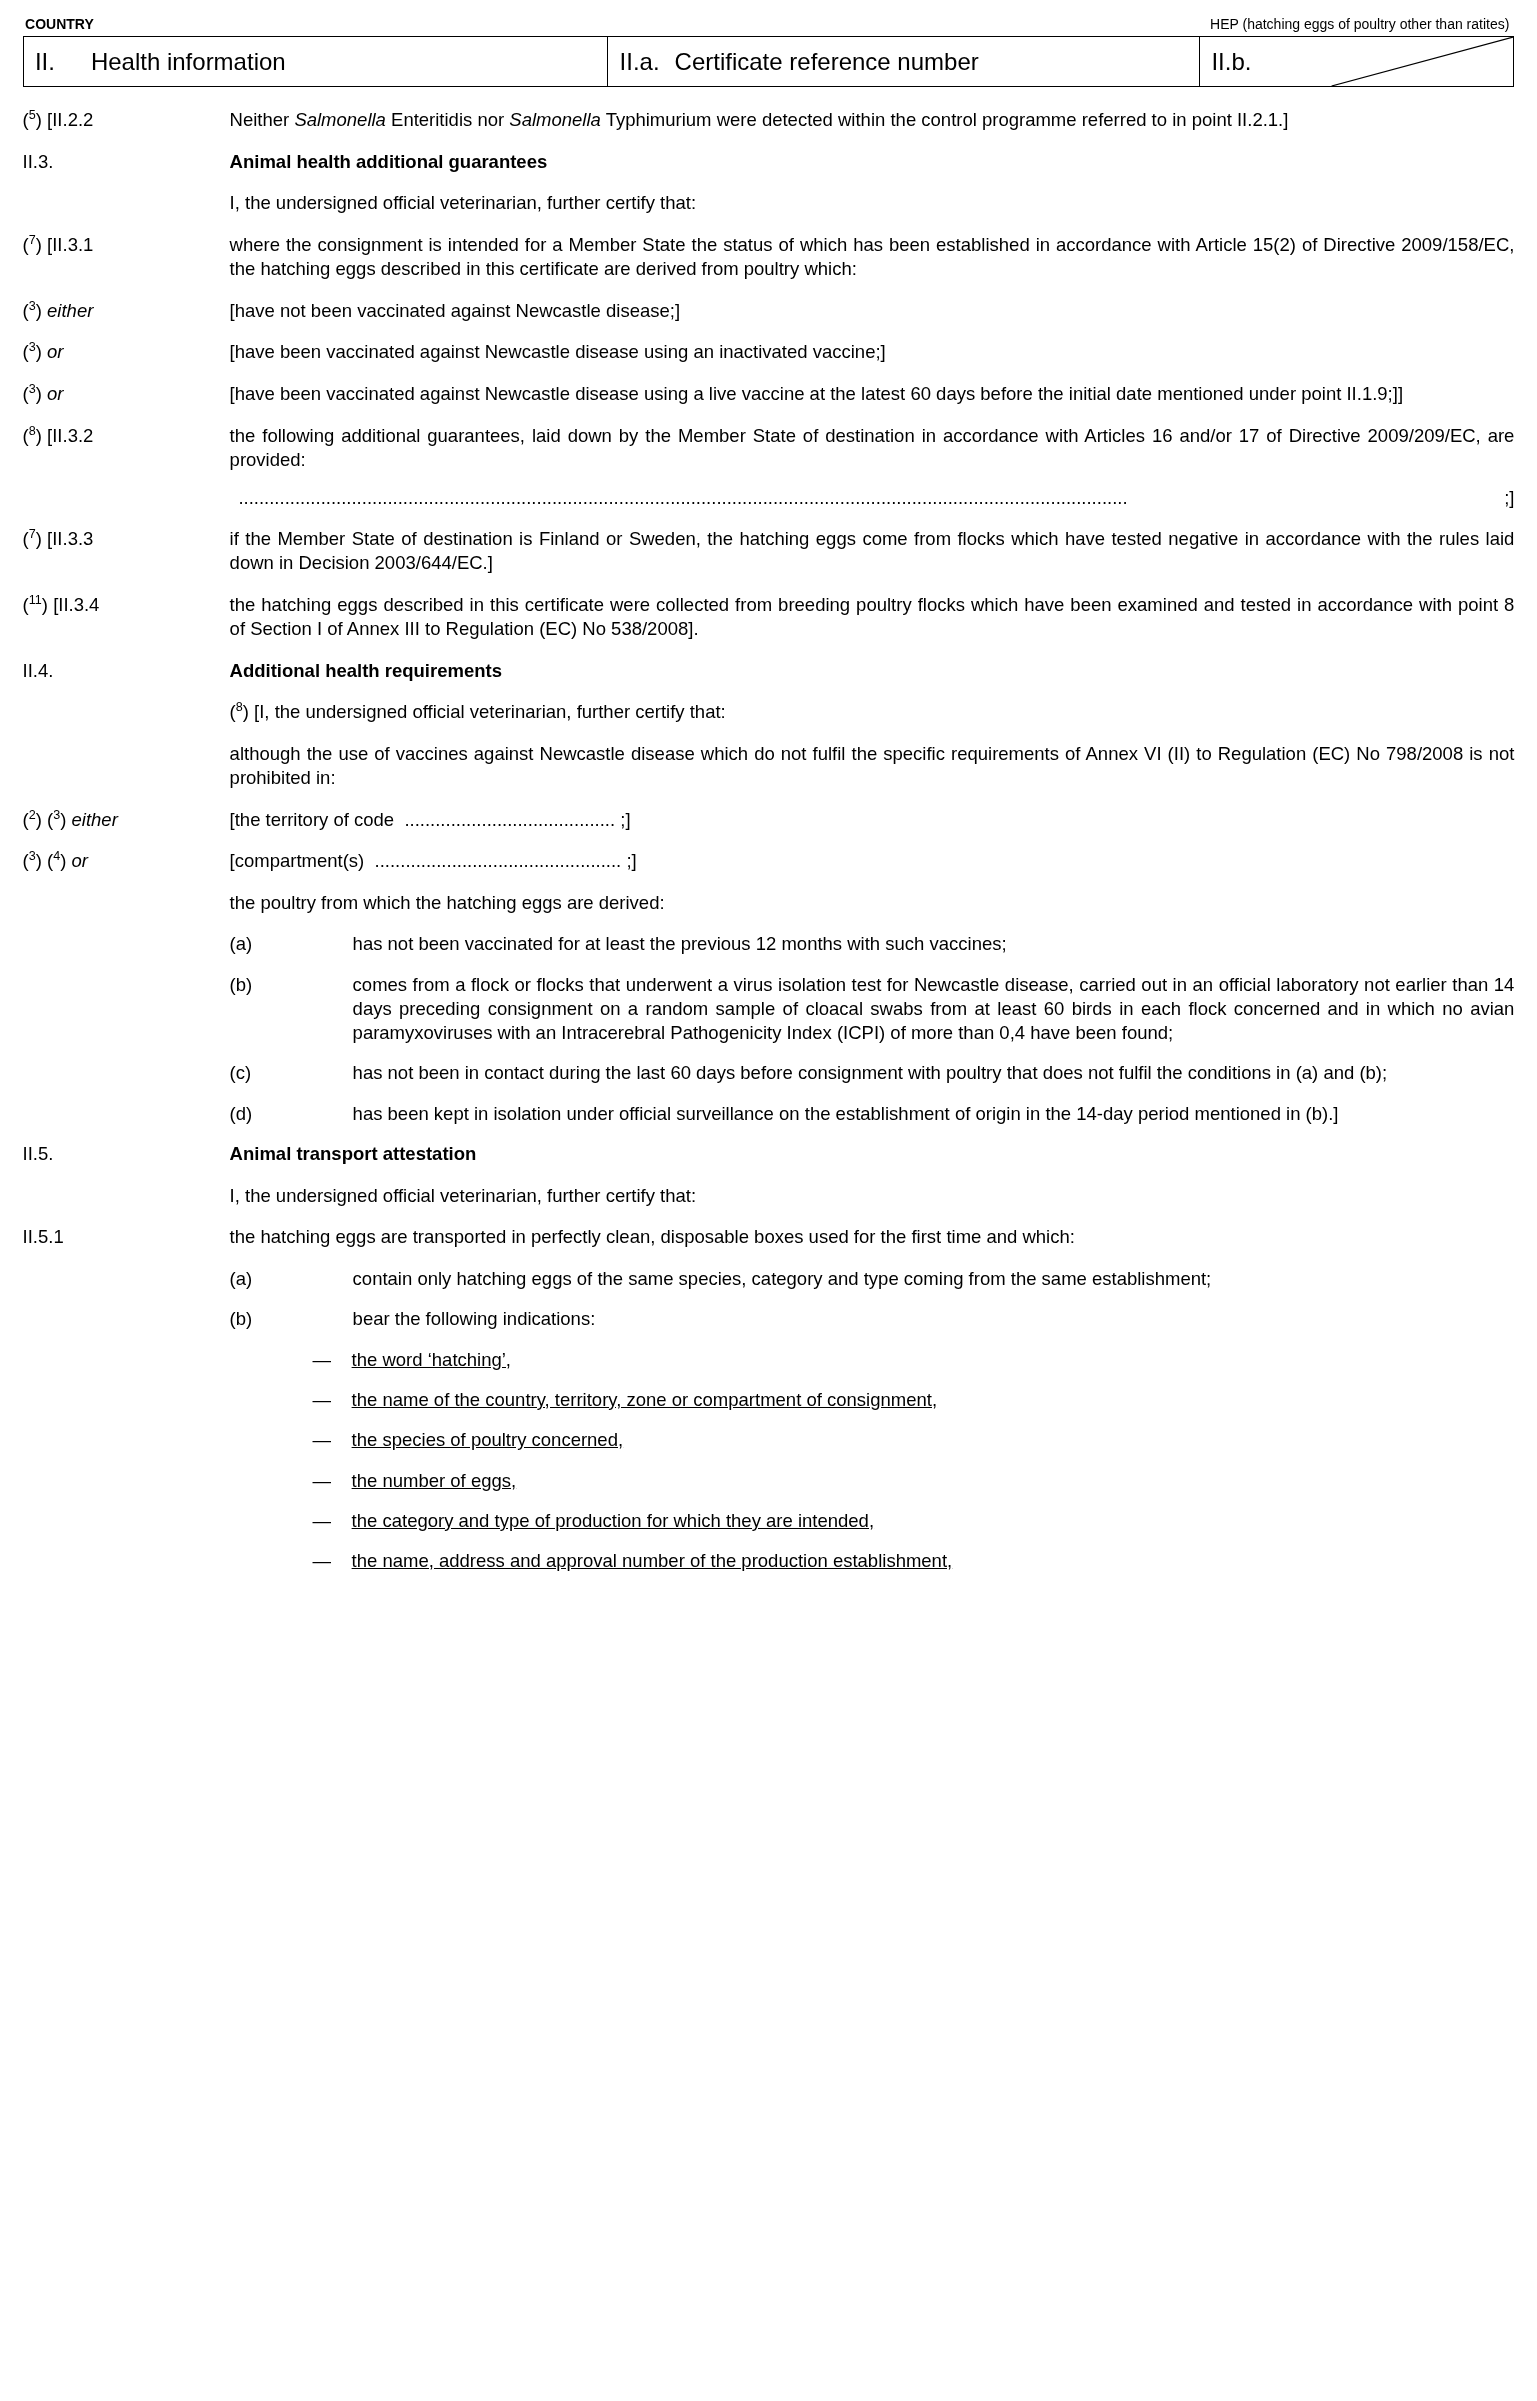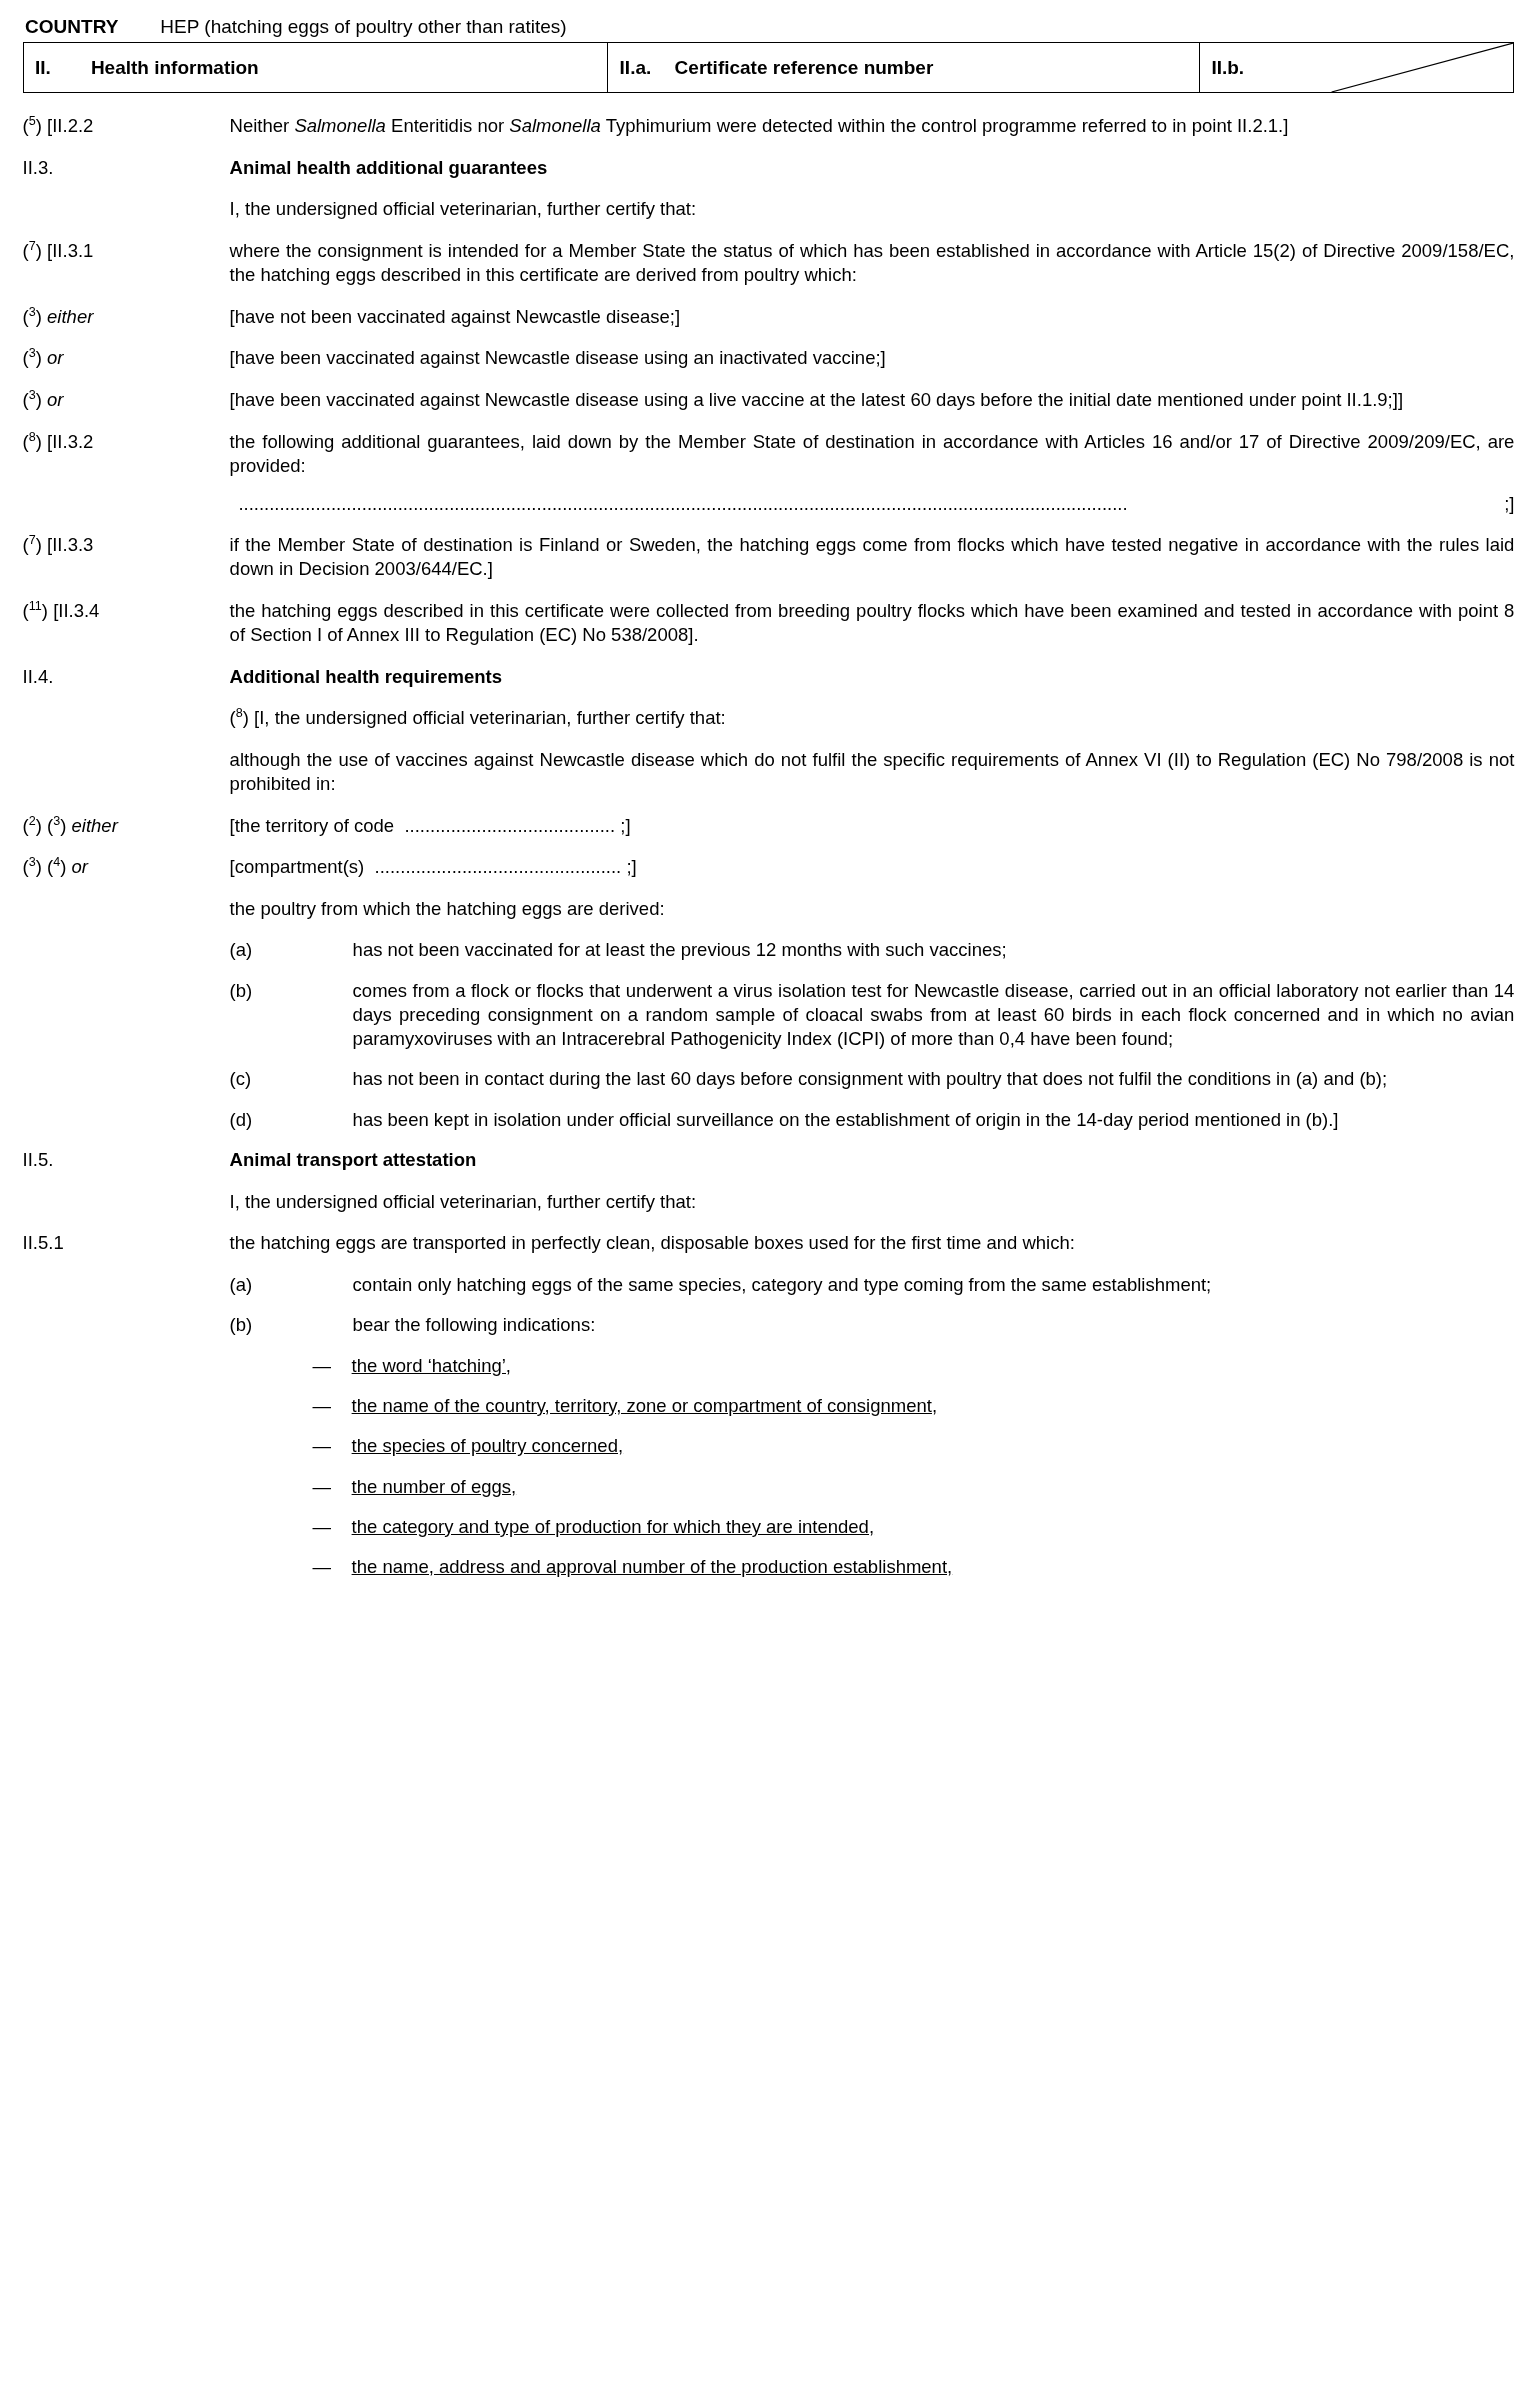--- a/index.html
+++ b/index.html
@@ -14,22 +14,23 @@
   .page {
     width: 1537px;
     min-height: 2401px;
     box-sizing: border-box;
     padding: 16.3px 22.6px 0 22.6px;
     position: relative;
   }
   
   .doc-header {
     display: flex;
+    justify-content: space-between;
     align-items: flex-end;
-    font-size: 19px;
+    font-size: 14px;
     font-weight: bold;
     padding: 0 5px 3.8px 2.5px;
     gap: 42px;
   }
   .doc-header .country {
     font-weight: bold;
   }
   .doc-header .doc-type {
     font-weight: normal;
     text-align: right;
@@ -37,23 +38,22 @@
   
   .head-table {
     width: 100%;
     border-collapse: collapse;
     table-layout: fixed;
   }
   .head-table td {
     border: 1.9px solid #000;
     height: 49px;
     vertical-align: middle;
-    font-size: 19px;
+    font-size: 24px;
     padding: 0 11.3px;
-    font-weight: bold;
   }
   .cell-ii {
     width: 39.5%;
   }
   .cell-iia {
     width: 40%;
   }
   .cell-iib {
     width: 20.5%;
     position: relative;

